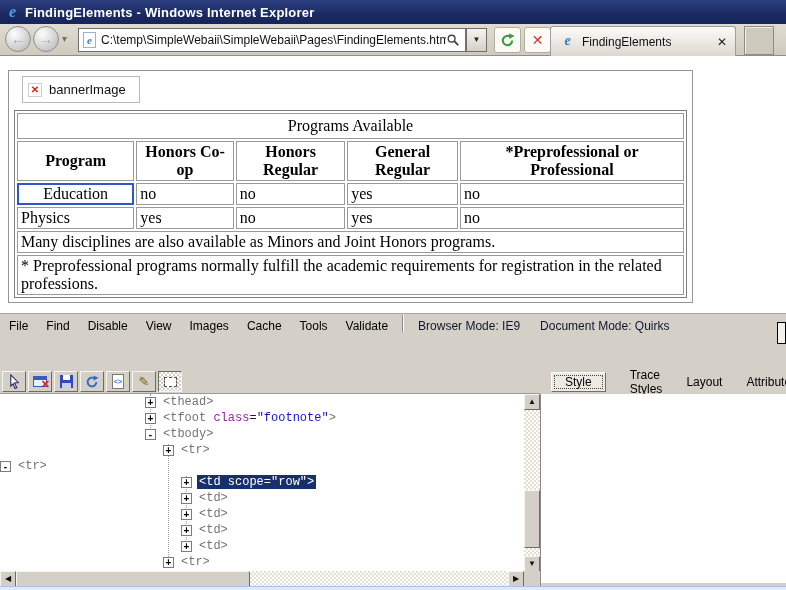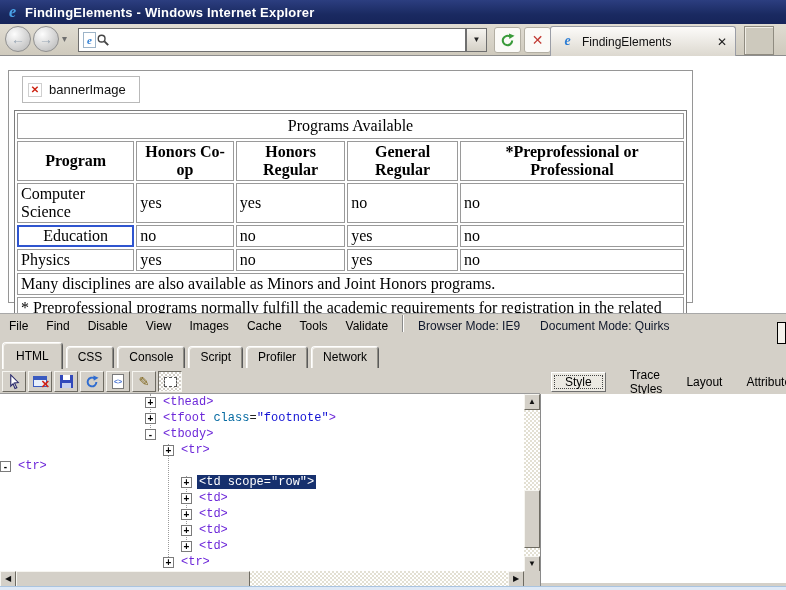--- a/index.html
+++ b/index.html
@@ -99,21 +99,21 @@
         padding:2px 13px;outline:1px dotted #444;outline-offset:-4px;}
 
   .treepanel{position:absolute;left:0;top:80px;width:524px;height:177px;background:#fff;overflow:hidden;
         font-family:"Liberation Mono","DejaVu Sans Mono",monospace;font-size:12px;}
   .guide{position:absolute;width:1px;border-left:1px dotted #9b9b9b;}
   .tree-row{position:relative;height:16px;line-height:16px;white-space:nowrap;}
   .exp{display:inline-block;width:11px;height:11px;border:1px solid #7b7b7b;background:#fff;
        font:bold 10px/9px "Liberation Sans",sans-serif;text-align:center;color:#000;
        vertical-align:-1px;margin-right:5px;}
   .nodetext{padding:0 2px;}
-  .c-tag{color:#6d28d9;} .c-attr{color:#0369a1;} .c-eq{color:#222;} .c-val{color:#1414d4;}
+  .c-tag{color:#737373;} .c-attr{color:#a21caf;} .c-eq{color:#222;} .c-val{color:#1414d4;}
   .tree-row.sel .nodetext{background:#16306e;}
   .tree-row.sel .nodetext span{color:#fff;}
 
   
   .vsb{position:absolute;left:524px;top:80px;width:16px;height:178px;
        background:repeating-conic-gradient(#fff 0% 25%,#e3e0d3 0% 50%) 0 0/4px 4px;}
   .hsb{position:absolute;left:0;top:257px;width:524px;height:16px;
        background:repeating-conic-gradient(#fff 0% 25%,#e3e0d3 0% 50%) 0 0/4px 4px;}
   .sbtn{position:absolute;width:16px;height:16px;background:#d4d0c8;
        border:1px solid;border-color:#f6f5f0 #6e6b62 #6e6b62 #f6f5f0;
@@ -138,20 +138,21 @@
 
   <div class="chrome">
     <div class="navbtn" style="left:5px;top:2px;">
       <span>←</span></div>
     <div class="navbtn" style="left:33px;top:2px;">
       <span>→</span></div>
     <span class="chev">▾</span>
 
     <div class="addr">
       <span class="pageicon">e</span>
+      <span class="atext">C:\temp\SimpleWebaii\SimpleWebaii\Pages\FindingElements.htm</span>
       <svg width="15" height="15" viewBox="0 0 16 16">
         <circle cx="6" cy="6" r="3.6" fill="none" stroke="#444" stroke-width="1.5"></circle>
         <line x1="9" y1="9" x2="13" y2="13" stroke="#444" stroke-width="2"></line>
       </svg>
     </div>
     <div class="addrdrop">
       <span>▼</span></div>
 
     <div class="tbtn" style="left:494px;">
       <svg width="15" height="15" viewBox="0 0 16 16">
@@ -181,27 +182,20 @@
         <tbody id="ptable-body">
             <tr>
               <th class="cap" colspan="5">Programs Available</th>
             </tr>
             <tr>
               <th style="width: 17.8%;">Program</th>
               <th style="width: 14.8%;">Honors Co-op</th>
               <th style="width: 16.6%;">Honors Regular</th>
               <th style="width: 16.8%;">General Regular</th>
               <th style="width: 34%;">*Preprofessional or Professional</th>
-            </tr>
-            <tr>
-              <td>Computer Science</td>
-              <td>yes</td>
-              <td>yes</td>
-              <td>no</td>
-              <td>no</td>
             </tr>
             <tr>
               <td class="hl">Education</td>
               <td>no</td>
               <td>no</td>
               <td>yes</td>
               <td>no</td>
             </tr>
             <tr>
               <td>Physics</td>
@@ -232,28 +226,20 @@
           <span class="menu-item">Images</span>
           <span class="menu-item">Cache</span>
           <span class="menu-item">Tools</span>
           <span class="menu-item">Validate</span>
         </span>
       <span class="menusep"></span>
       <span class="modetext">Browser Mode: IE9</span>
       <span class="modetext">Document Mode: Quirks</span>
     </div>
 
-    <div class="dtabs" id="devtools-tabs">
-        <div class="dtab active">HTML</div>
-        <div class="dtab">CSS</div>
-        <div class="dtab">Console</div>
-        <div class="dtab">Script</div>
-        <div class="dtab">Profiler</div>
-        <div class="dtab">Network</div>
-      </div>
     <div class="searchsliver"></div>
 
     <div class="icontools">
       <div class="ibtn" style="left:2px;">
         <svg width="15" height="16" viewBox="0 0 16 17">
           <polygon points="4,1 12,9 8,9.5 10.5,14.5 8.5,15.5 6.5,10.5 4,13" fill="#fff" stroke="#2b2b6b" stroke-width="1.2"></polygon>
         </svg>
       </div>
       <div class="ibtn" style="left:28px;">
         <span class="winicon">

